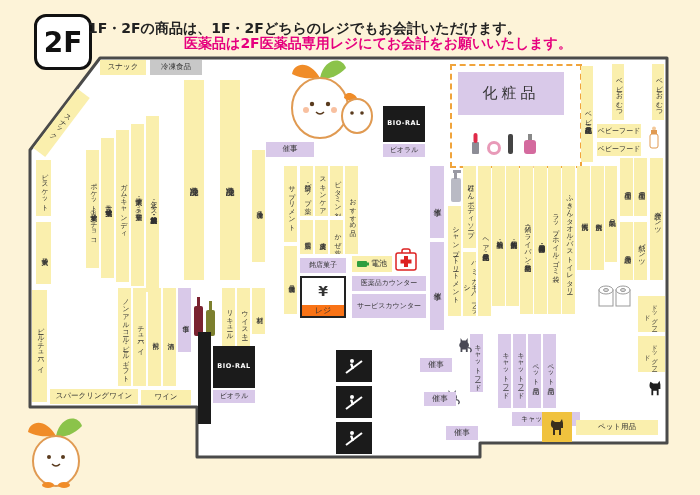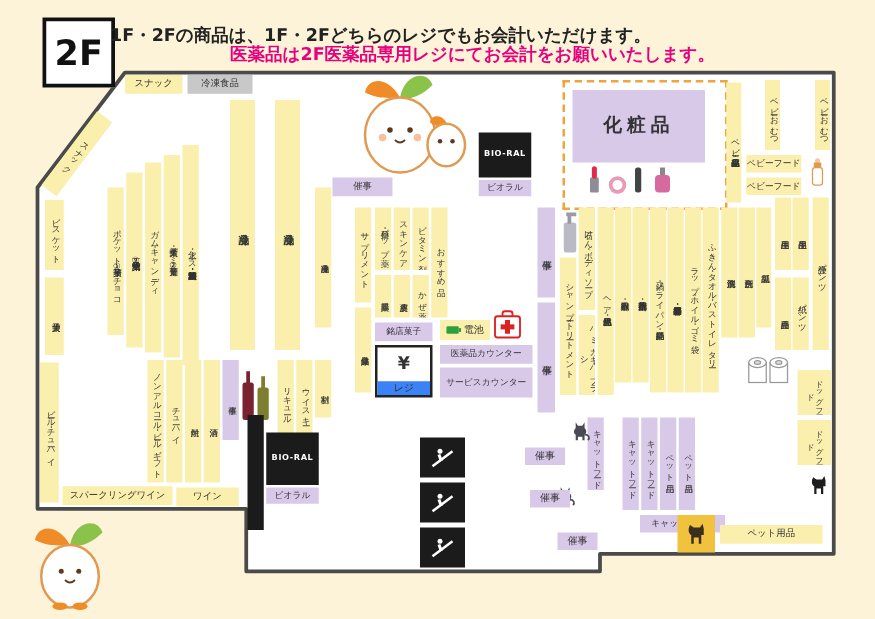--- a/index.html
+++ b/index.html
@@ -9,21 +9,21 @@
   .abs{position:absolute;}
   .b{position:absolute;box-sizing:border-box;display:flex;align-items:center;justify-content:center;
      text-align:center;font-size:7.5px;color:#333;line-height:1.15;overflow:hidden;}
   .v{writing-mode:vertical-rl;text-orientation:upright;font-size:6.8px;padding:2px 0;}
   .y{background:#faefad;}
   .p{background:#d9c9e9;}
   .g{background:#c8c8c8;}
   .k{background:#1b1b1b;color:#fff;}
   .w{background:#fff;}
   .badge{position:absolute;left:34px;top:14px;width:52px;height:50px;background:#fff;
-         border:3px solid #111;border-radius:0;display:flex;align-items:center;justify-content:center;
+         border:3px solid #111;border-radius:12px;display:flex;align-items:center;justify-content:center;
          font-size:28px;font-weight:bold;color:#111;}
   .notice{position:absolute;left:88px;width:580px;font-size:14px;font-weight:bold;color:#222;}
   .notice.pink{color:#e6007e;text-align:center;}
   .dashed{position:absolute;left:450px;top:64px;width:128px;height:100px;border:2px dashed #f0a43c;}
   .organic{position:absolute;left:258px;top:348px;width:60px;height:44px;color:#2e8b2e;
            font-size:6.5px;font-weight:bold;line-height:1.3;text-align:center;}
   .logo{font-size:6.5px;font-weight:bold;letter-spacing:0.5px;}
 </style>
 </head>
 <body>
@@ -38,21 +38,21 @@
   <div class="notice" style="top:20px">1F・2Fの商品は、1F・2Fどちらのレジでもお会計いただけます。</div>
   <div class="notice pink" style="top:35px">医薬品は2F医薬品専用レジにてお会計をお願いいたします。</div>
 
   <div class="dashed"></div>
 
   <div class="b y" style="left:100px;top:60px;width:46px;height:15px">スナック</div>
   <div class="b g" style="left:150px;top:60px;width:52px;height:15px">冷凍食品</div>
   <div class="b p" style="left:266px;top:142px;width:48px;height:15px">催事</div>
   <div class="b k logo" style="left:383px;top:106px;width:42px;height:36px">BIO-RAL</div>
   <div class="b p" style="left:383px;top:144px;width:42px;height:13px;font-size:7px">ビオラル</div>
-  <div class="b p" style="left:458px;top:72px;width:106px;height:58px;font-size:15px;font-weight:bold;letter-spacing:4px">化粧品</div>
+  <div class="b p" style="left:458px;top:72px;width:106px;height:43px;font-size:15px;font-weight:normal;letter-spacing:4px">化粧品</div>
   <svg class="abs" style="left:468px;top:128px" width="84" height="32" viewBox="0 0 84 32">
     <rect x="4" y="14" width="7" height="12" rx="1" fill="#8d8d96"></rect>
       <rect x="5.5" y="5" width="4" height="10" rx="2" fill="#e02a48"></rect>
     <circle cx="26" cy="20" r="7" fill="#e89ab8"></circle>
       <circle cx="26" cy="20" r="4" fill="#fff"></circle>
     <rect x="40" y="6" width="5" height="20" rx="2" fill="#444"></rect>
     <rect x="56" y="12" width="12" height="14" rx="3" fill="#d46a9e"></rect>
       <rect x="60" y="6" width="4" height="6" fill="#888"></rect>
   </svg>
 
@@ -107,21 +107,21 @@
     <span>電池</span>
   </div>
   <svg class="abs" style="left:395px;top:248px" width="22" height="24" viewBox="0 0 22 24">
     <rect x="7" y="1" width="8" height="6" rx="2" fill="none" stroke="#d22" stroke-width="1.5"></rect>
     <rect x="1" y="5" width="20" height="17" rx="2" fill="#fff" stroke="#d22" stroke-width="1.5"></rect>
     <rect x="9" y="8" width="4" height="11" fill="#d22"></rect>
       <rect x="5.5" y="11.5" width="11" height="4" fill="#d22"></rect>
   </svg>
   <div class="b w" style="left:300px;top:276px;width:46px;height:42px;border:2px solid #222;flex-direction:column;padding:0">
     <div style="flex:1;display:flex;align-items:center;justify-content:center;font-weight:bold;font-size:14px">¥</div>
-    <div style="width:100%;background:#3b82f6;font-size:8px;padding:1px 12px;text-align:center">レジ</div>
+    <div style="width:100%;background:#f97316;font-size:8px;padding:1px 12px;text-align:center">レジ</div>
   </div>
   <div class="b p" style="left:352px;top:276px;width:74px;height:15px;font-size:7px">医薬品カウンター</div>
   <div class="b p" style="left:352px;top:294px;width:74px;height:24px;font-size:7px">サービスカウンター</div>
 
   <div class="b p v" style="left:430px;top:166px;width:14px;height:72px;font-size:8px">催事</div>
   <div class="b p v" style="left:430px;top:242px;width:14px;height:88px;font-size:8px">催事</div>
 
   <svg class="abs" style="left:449px;top:168px" width="26" height="36" viewBox="0 0 26 36">
     <rect x="2" y="10" width="10" height="24" rx="2" fill="#b9bac4"></rect>
       <rect x="5" y="4" width="3" height="7" fill="#9a9aa4"></rect>

